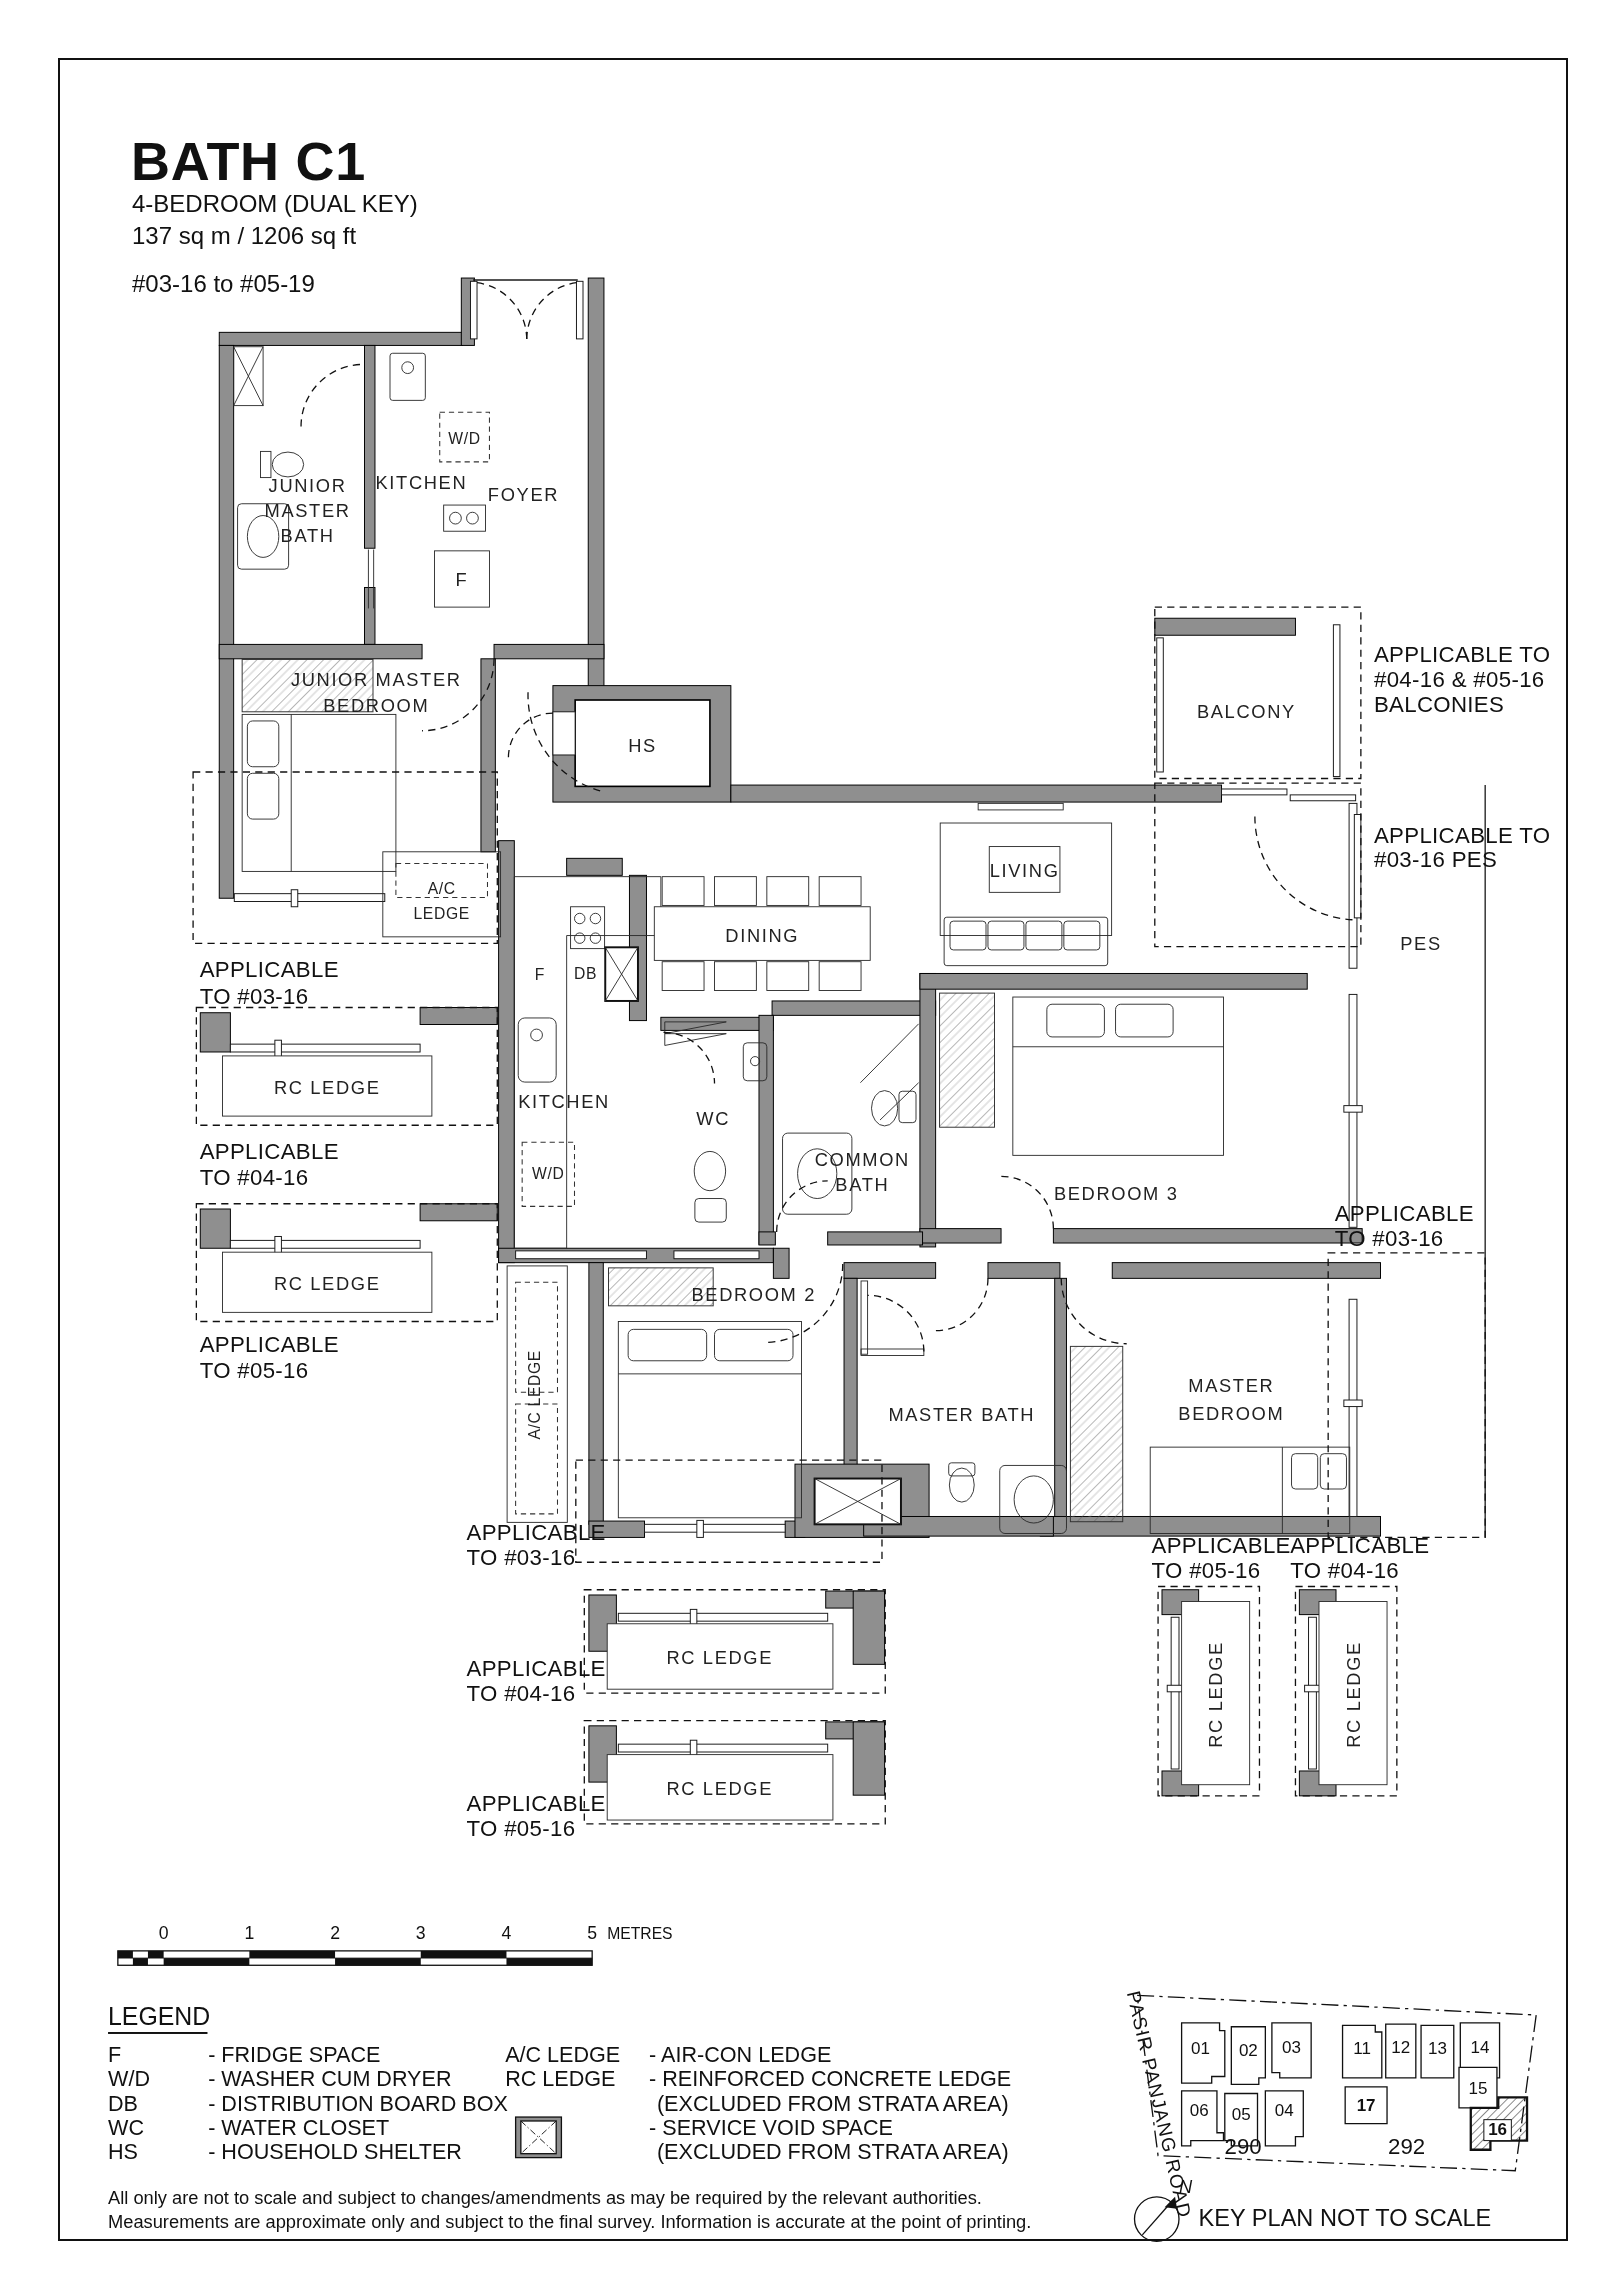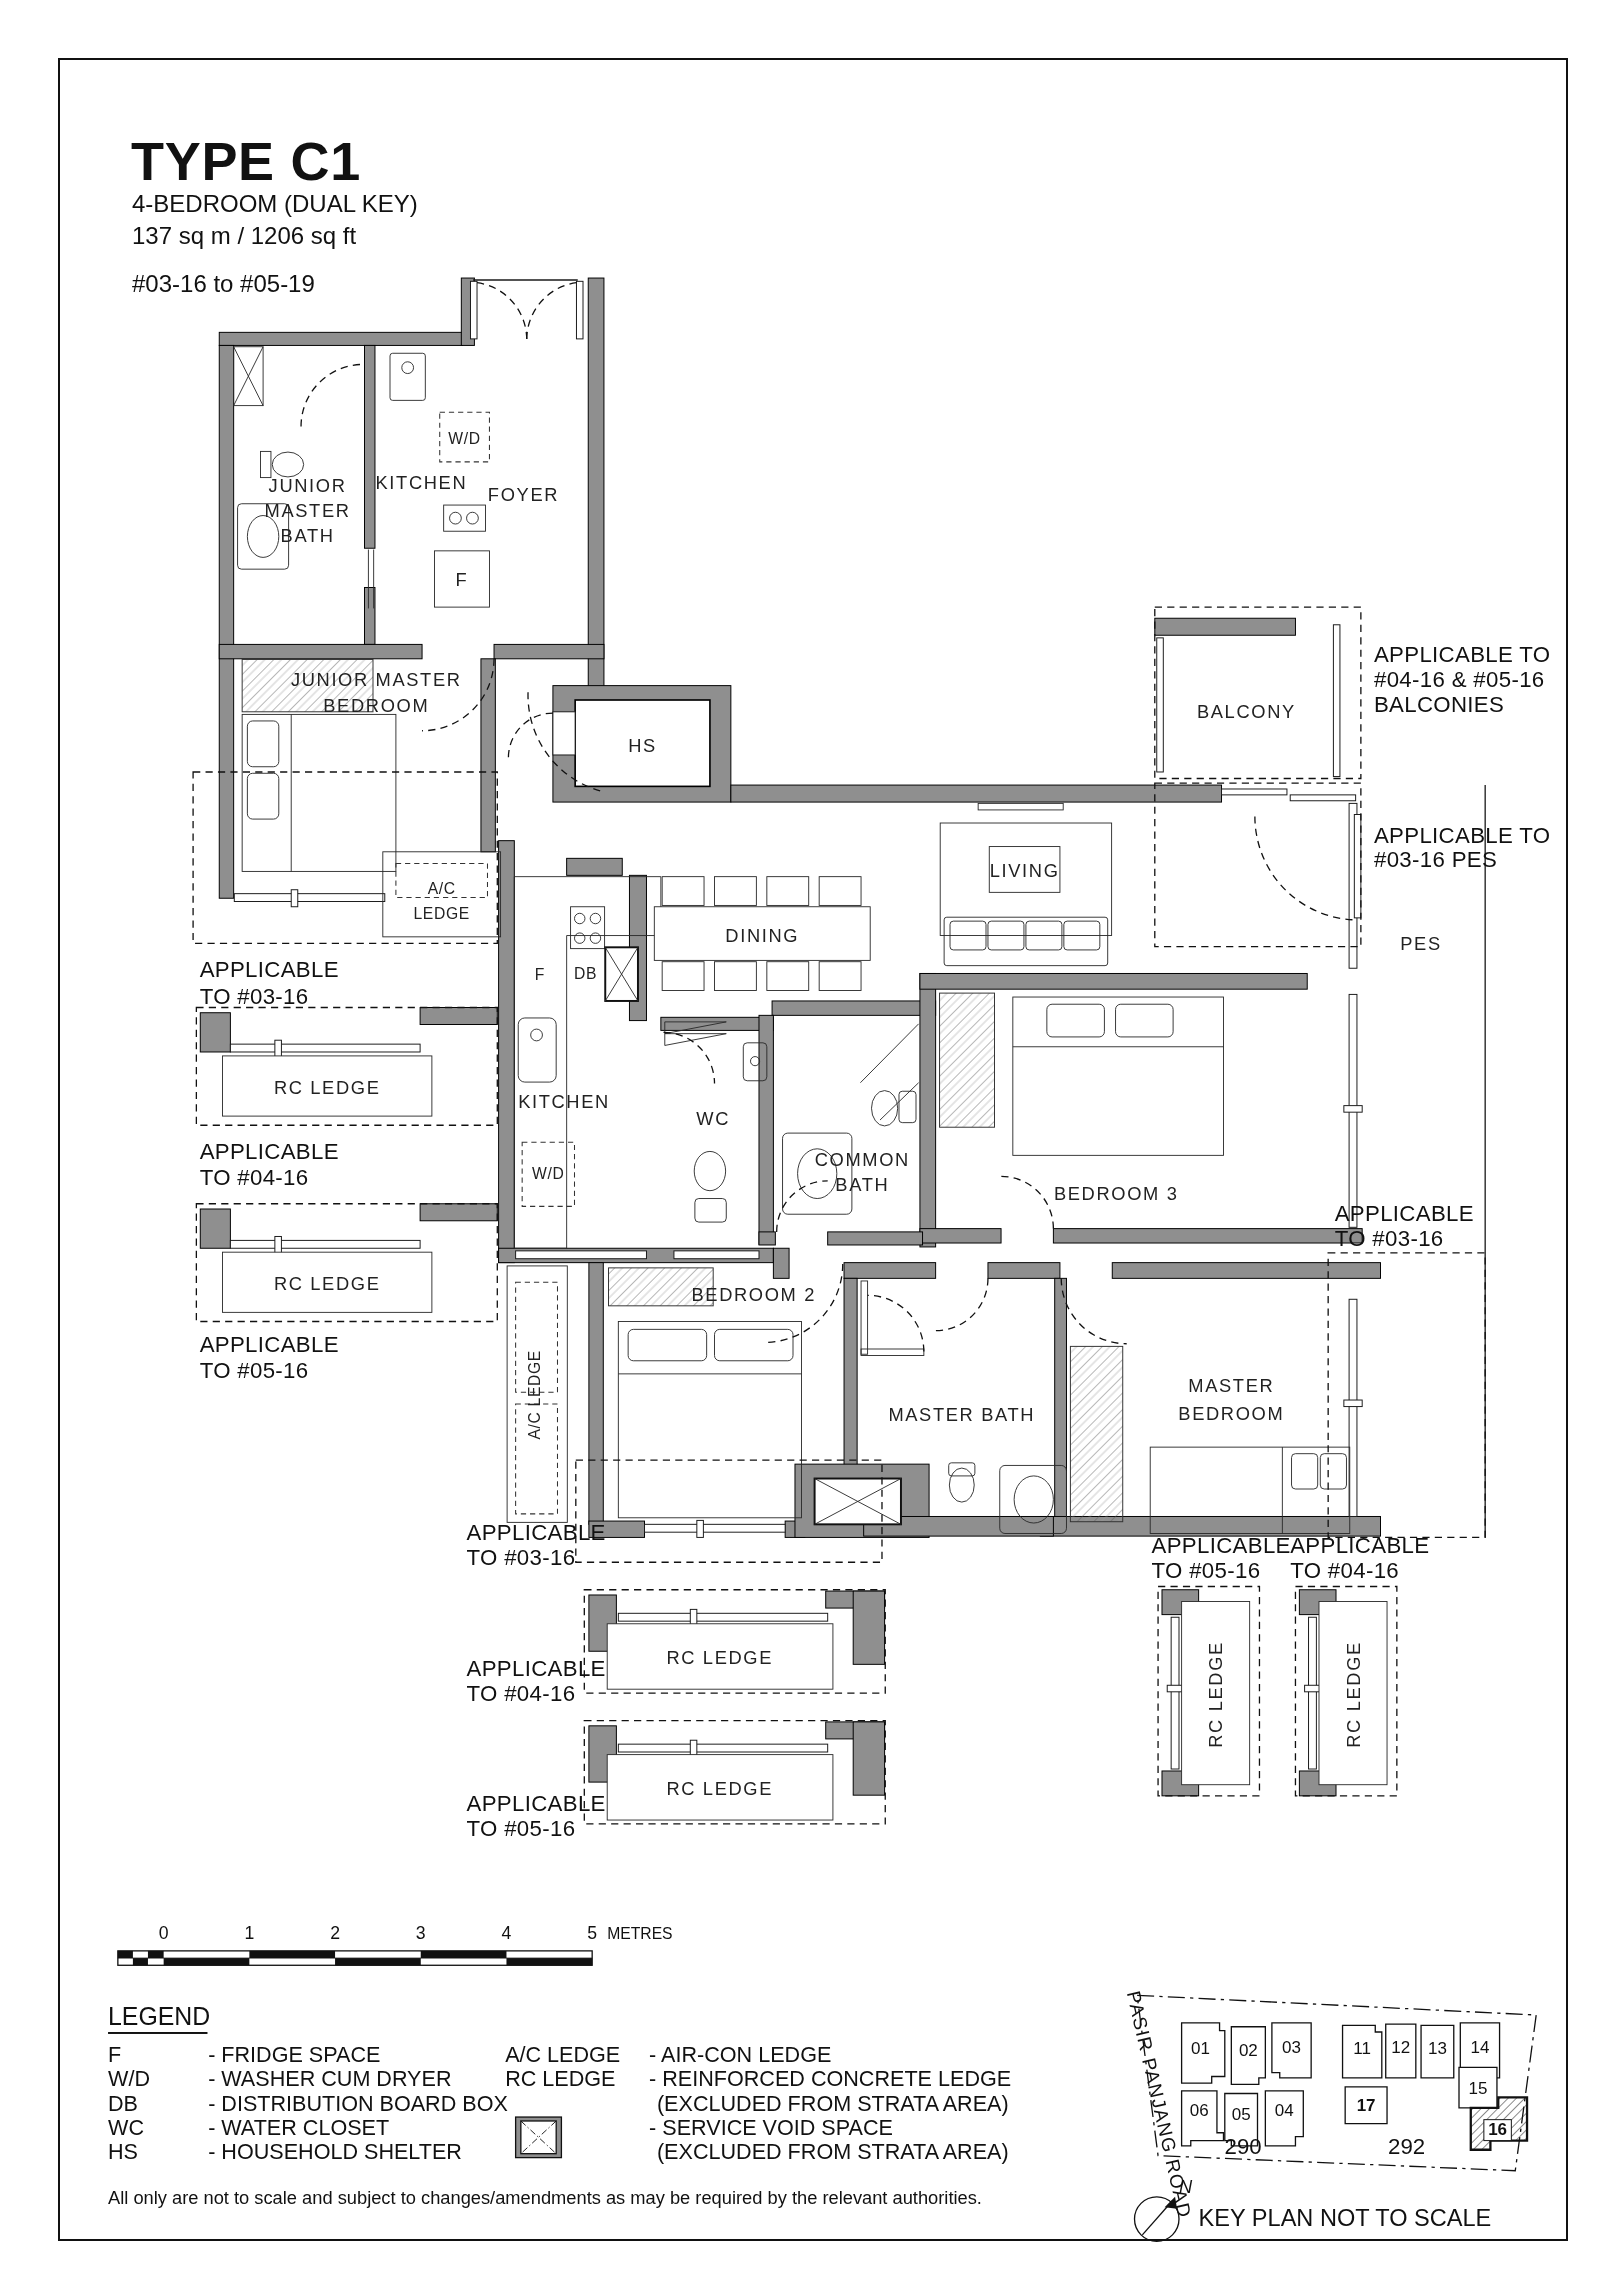--- a/index.html
+++ b/index.html
@@ -25,21 +25,21 @@
   .num{font-size:27px;text-anchor:middle;}
   .kpnum{font-size:26px;text-anchor:middle;}
   .leg{font-size:33px;}
   .thin{fill:none;stroke:#1a1a1a;stroke-width:2;}
 </style>
 </head>
 <body>
 
 <div class="page-border"></div>
 
-<div class="title-main">TYPE C1</div>
+<div class="title-main">BATH C1</div>
 <div class="title-sub">
   <div>4-BEDROOM (DUAL KEY)</div>
   <div>137 sq m / 1206 sq ft</div>
 </div>
 <div class="title-units">#03-16 to #05-19</div>
 
 <svg width="1622" height="2295" viewBox="0 0 2479 3508">
   <defs>
     <pattern id="hatch" width="18" height="18" patternUnits="userSpaceOnUse" patternTransform="rotate(45)">
       <line x1="0" y1="0" x2="0" y2="18" stroke="#555" stroke-width="1.3"></line>
@@ -491,14 +491,15 @@
       <line x1="1746" y1="3416" x2="1792" y2="3364" stroke="#111" stroke-width="2"></line>
       <polygon points="1796,3358 1780,3374 1799,3376" fill="#111"></polygon>
       <text x="1802" y="3352" font-size="28" font-style="italic">N</text>
     </g>
     <text x="1832" y="3402" font-size="36">KEY PLAN NOT TO SCALE</text>
   </g>
 </svg>
 
 <div class="disclaimer">
   <div>All only are not to scale and subject to changes/amendments as may be required by the relevant authorities.</div>
+  <div>Measurements are approximate only and subject to the final survey. Information is accurate at the point of printing.</div>
 </div>
 
 
 </body></html>

